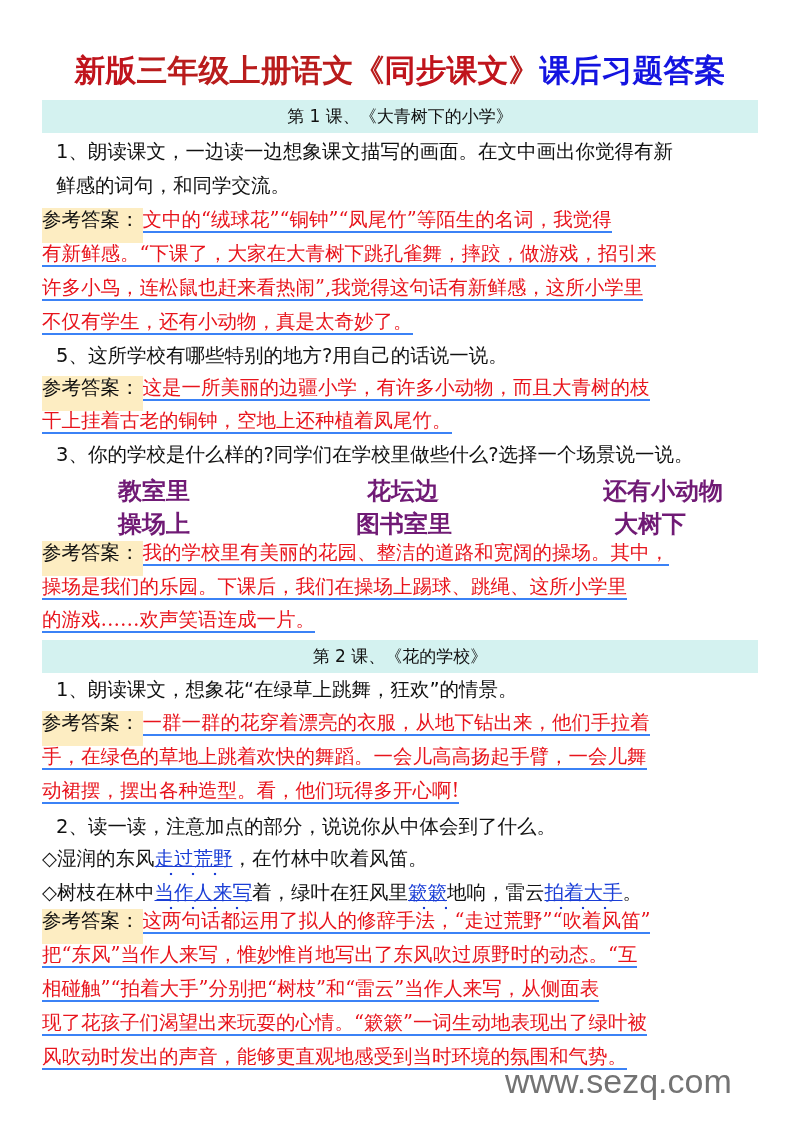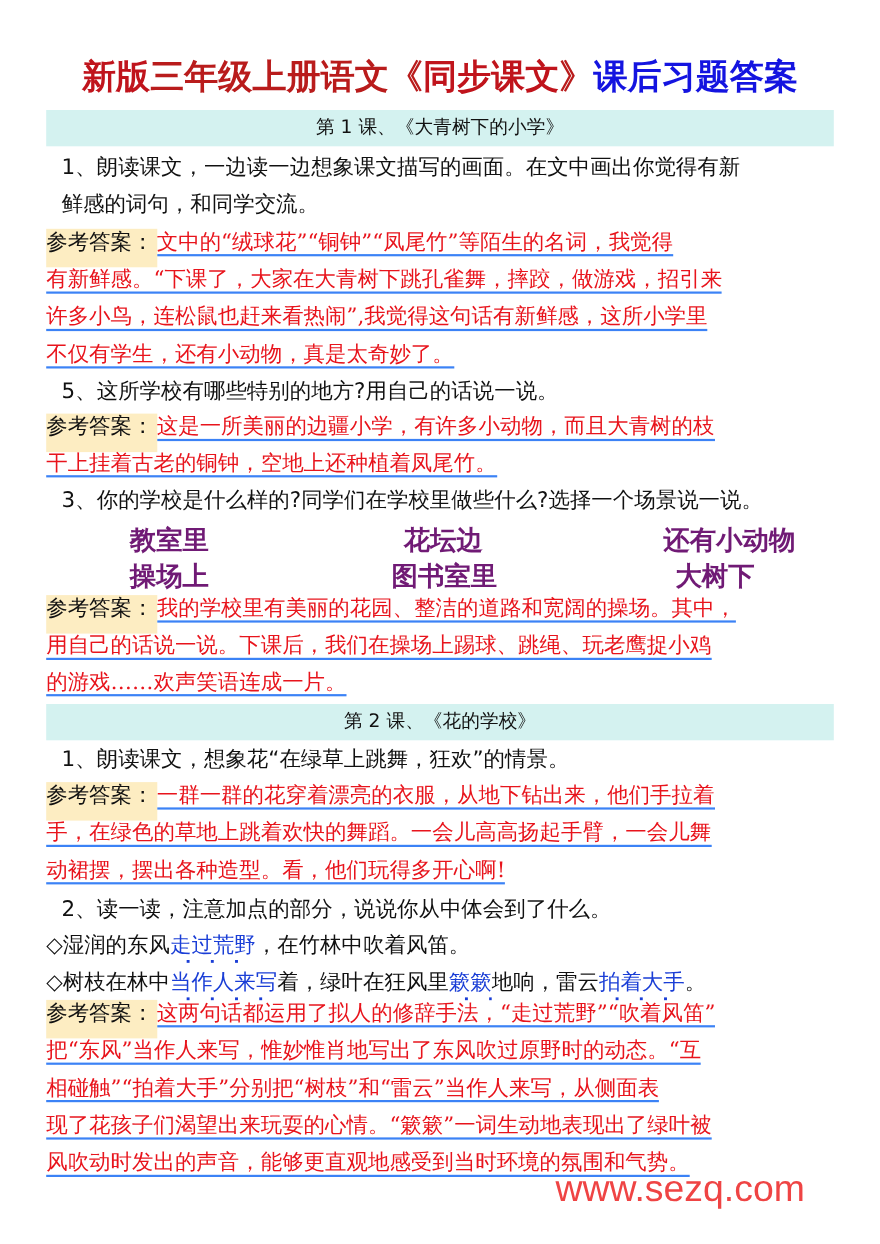--- a/index.html
+++ b/index.html
@@ -8,22 +8,22 @@
   .title{position:absolute;top:48px;left:0;width:716px;text-align:center;font-family:"DejaVu Sans","Liberation Sans",sans-serif;font-weight:bold;font-size:31px;letter-spacing:0px;line-height:44px;white-space:nowrap;}
   .t-red{color:#c0141c;} .t-black{color:#b91c1c;} .t-blue{color:#1414e0;}
   .lesson-bar{position:absolute;left:0;width:716px;height:33px;background:#d4f2f0;text-align:center;font-size:17px;line-height:33px;color:#111;font-family:"DejaVu Sans","Liberation Sans",sans-serif;}
   .line{position:absolute;left:0;width:716px;font-size:19.5px;line-height:34px;white-space:nowrap;color:#111;font-family:"DejaVu Sans","Liberation Sans",sans-serif;}
   .q{font-weight:normal;margin-left:14px;}
   .ans{color:#e8141c;font-family:"DejaVu Serif","Liberation Serif",serif;}
   .ul{border-bottom:2px solid #3b82f6;}
   .ref{background:#fdedc2;color:#111;padding:0 3px 12px 0;font-family:"DejaVu Serif","Liberation Serif",serif;}
   .opt{position:absolute;font-size:24px;font-weight:bold;color:#701a75;font-family:"DejaVu Sans","Liberation Sans",sans-serif;}
   .blue{color:#1a3ed6;position:relative;}
-  .dotted{background-image:radial-gradient(circle,#1a3ed6 1.3px,transparent 1.6px);background-size:22px 6px;background-repeat:repeat-x;background-position:5px 100%;padding-bottom:7px;}
-  .watermark{position:absolute;left:505px;top:1062px;font-family:"Liberation Sans","DejaVu Sans",sans-serif;font-size:34px;color:#ef4444;letter-spacing:0px;}
+  .dotted{background-image:radial-gradient(circle,#1a3ed6 1.3px,transparent 1.6px);background-size:22px 6px;background-repeat:repeat-x;background-position:5px 100%;padding-bottom:7px;text-decoration:underline;}
+  .watermark{position:absolute;left:505px;top:1062px;font-family:"Liberation Sans","DejaVu Sans",sans-serif;font-size:34px;color:#737373;letter-spacing:0px;}
 </style>
 </head>
 <body>
 
 <div class="page">
 
   <div class="title">
     <span class="t-red">新版</span><span class="t-black">三年级上册语文《</span><span class="t-red">同步课文</span><span class="t-black">》</span><span class="t-blue">课后习题答案</span>
   </div>
 
@@ -43,21 +43,21 @@
   <div class="line q" style="top:438px">3、你的学校是什么样的?同学们在学校里做些什么?选择一个场景说一说。</div>
 
   <div class="opt" style="left:76px;top:475px">教室里</div>
   <div class="opt" style="left:325px;top:475px">花坛边</div>
   <div class="opt" style="left:561px;top:475px">还有小动物</div>
   <div class="opt" style="left:76px;top:508px">操场上</div>
   <div class="opt" style="left:314px;top:508px">图书室里</div>
   <div class="opt" style="left:572px;top:508px">大树下</div>
 
   <div class="line" style="top:536px"><span class="ref">参考答案：</span><span class="ans ul">我的学校里有美丽的花园、整洁的道路和宽阔的操场。其中，</span></div>
-  <div class="line" style="top:570px"><span class="ans ul">用自己的话说一说。下课后，我们在操场上踢球、跳绳、玩老鹰捉小鸡</span></div>
+  <div class="line" style="top:570px"><span class="ans ul">操场是我们的乐园。下课后，我们在操场上踢球、跳绳、这所小学里</span></div>
   <div class="line" style="top:603px"><span class="ans ul">的游戏……欢声笑语连成一片。</span></div>
 
   <div class="lesson-bar" style="top:640px">第 2 课、《花的学校》</div>
 
   <div class="line q" style="top:673px">1、朗读课文，想象花“在绿草上跳舞，狂欢”的情景。</div>
   <div class="line" style="top:706px"><span class="ref">参考答案：</span><span class="ans ul">一群一群的花穿着漂亮的衣服，从地下钻出来，他们手拉着</span></div>
   <div class="line" style="top:740px"><span class="ans ul">手，在绿色的草地上跳着欢快的舞蹈。一会儿高高扬起手臂，一会儿舞</span></div>
   <div class="line" style="top:774px"><span class="ans ul">动裙摆，摆出各种造型。看，他们玩得多开心啊!</span></div>
 
   <div class="line q" style="top:810px">2、读一读，注意加点的部分，说说你从中体会到了什么。</div>

